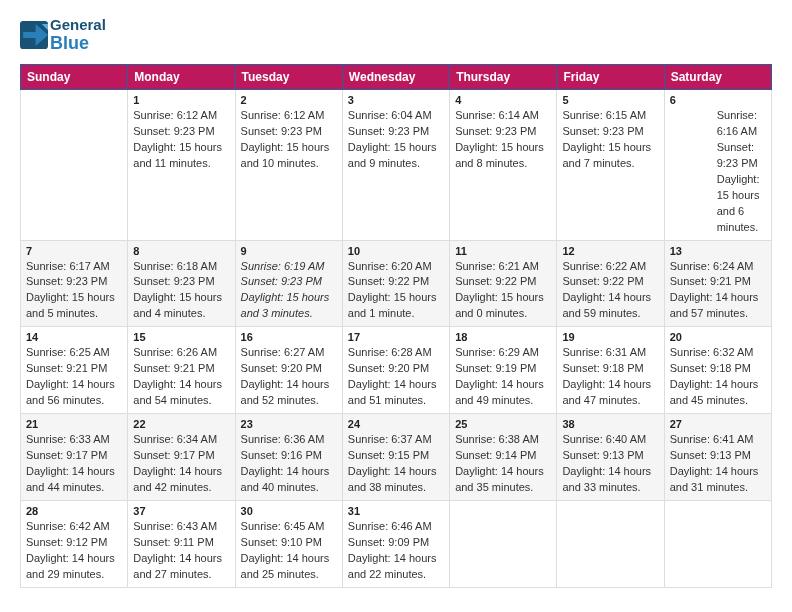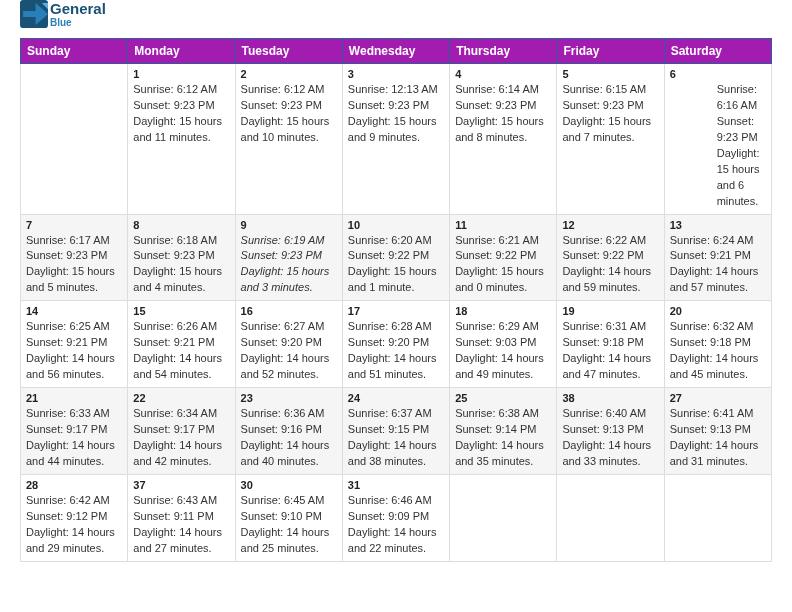--- a/index.html
+++ b/index.html
@@ -6,21 +6,21 @@
     body {
       font-family: Arial, sans-serif;
       background: #fff;
       width: 792px;
       height: 612px;
       overflow: hidden;
     }
     .page {
       width: 792px;
       height: 612px;
-      padding: 0 20px 12px 20px;
+      padding: 16px 20px 12px 20px;
     }
     .header {
       display: flex;
       justify-content: space-between;
       align-items: flex-start;
       margin-bottom: 10px;
     }
     .logo {
       display: flex;
       align-items: center;
@@ -41,21 +41,21 @@
     .subtitle {
       font-size: 14px;
       color: #555;
     }
     .calendar {
       width: 100%;
       border-collapse: collapse;
       border: 1px solid #ccc;
     }
     .calendar th {
-      background-color: #a21caf;
+      background-color: #be185d;
       color: #fff;
       font-size: 12px;
       font-weight: bold;
       padding: 5px 6px;
       text-align: left;
       border: 1px solid #2a6099;
     }
     .calendar td {
       border: 1px solid #ddd;
       vertical-align: top;
@@ -90,21 +90,21 @@
 <div class="page">
   <div class="header">
     <div class="logo">
       <svg class="logo-icon" viewBox="0 0 36 36">
         <rect x="0" y="0" width="36" height="36" rx="4" fill="#1a5276"></rect>
         <polygon points="20,4 36,18 20,32 20,22 4,22 4,14 20,14" fill="#2980b9"></polygon>
         <polygon points="28,4 36,12 36,4" fill="#5dade2"></polygon>
       </svg>
       <div>
         <div style="font-size:15px;font-weight:bold;color:#1a5276;">General</div>
-        <div style="font-size:10px;font-weight:bold;color:#2980b9;">Blue</div>
+        <div style="font-size:18px;font-weight:bold;color:#2980b9;">Blue</div>
       </div>
     </div>
     <div class="title-block">
       <div class="month-title"></div>
       <div class="subtitle"></div>
     </div>
   </div>
 
   <table class="calendar">
     <thead>
@@ -130,21 +130,21 @@
           </td>
           <td>
             <div class="day-num">2</div>
             <div class="day-info" style="white-space: pre-line;">Sunrise: 6:12 AM
 Sunset: 9:23 PM
 Daylight: 15 hours
 and 10 minutes.</div>
           </td>
           <td>
             <div class="day-num">3</div>
-            <div class="day-info" style="white-space: pre-line;">Sunrise: 12:13 AM
+            <div class="day-info" style="white-space: pre-line;">Sunrise: 6:04 AM
 Sunset: 9:23 PM
 Daylight: 15 hours
 and 9 minutes.</div>
           </td>
           <td>
             <div class="day-num">4</div>
             <div class="day-info" style="white-space: pre-line;">Sunrise: 6:14 AM
 Sunset: 9:23 PM
 Daylight: 15 hours
 and 8 minutes.</div>
@@ -240,21 +240,21 @@
           <td>
             <div class="day-num">17</div>
             <div class="day-info" style="white-space: pre-line;">Sunrise: 6:28 AM
 Sunset: 9:20 PM
 Daylight: 14 hours
 and 51 minutes.</div>
           </td>
           <td>
             <div class="day-num">18</div>
             <div class="day-info" style="white-space: pre-line;">Sunrise: 6:29 AM
-Sunset: 9:03 PM
+Sunset: 9:19 PM
 Daylight: 14 hours
 and 49 minutes.</div>
           </td>
           <td>
             <div class="day-num">19</div>
             <div class="day-info" style="white-space: pre-line;">Sunrise: 6:31 AM
 Sunset: 9:18 PM
 Daylight: 14 hours
 and 47 minutes.</div>
           </td>

